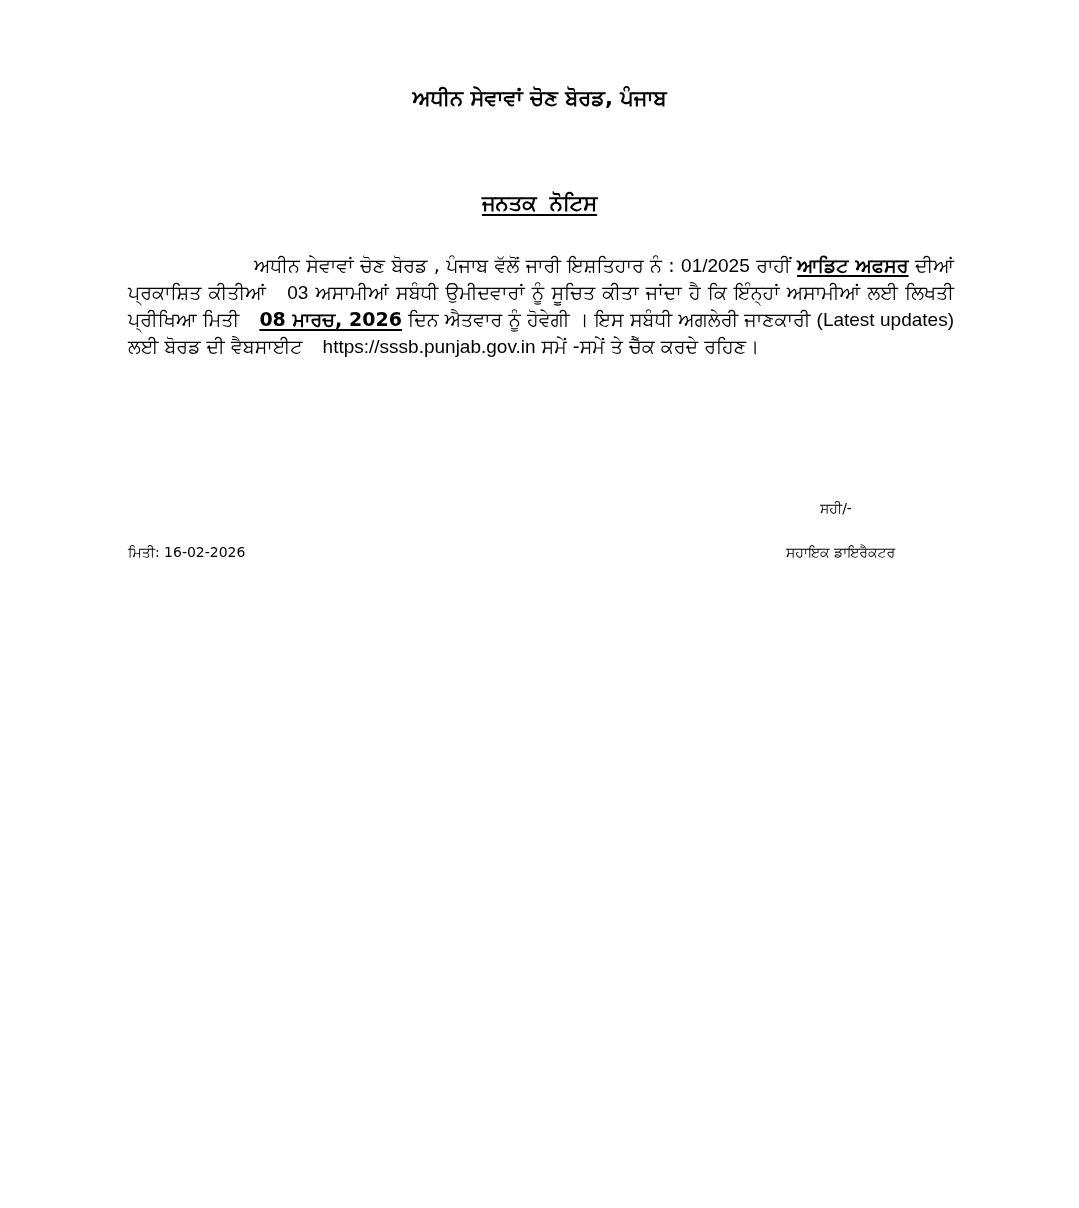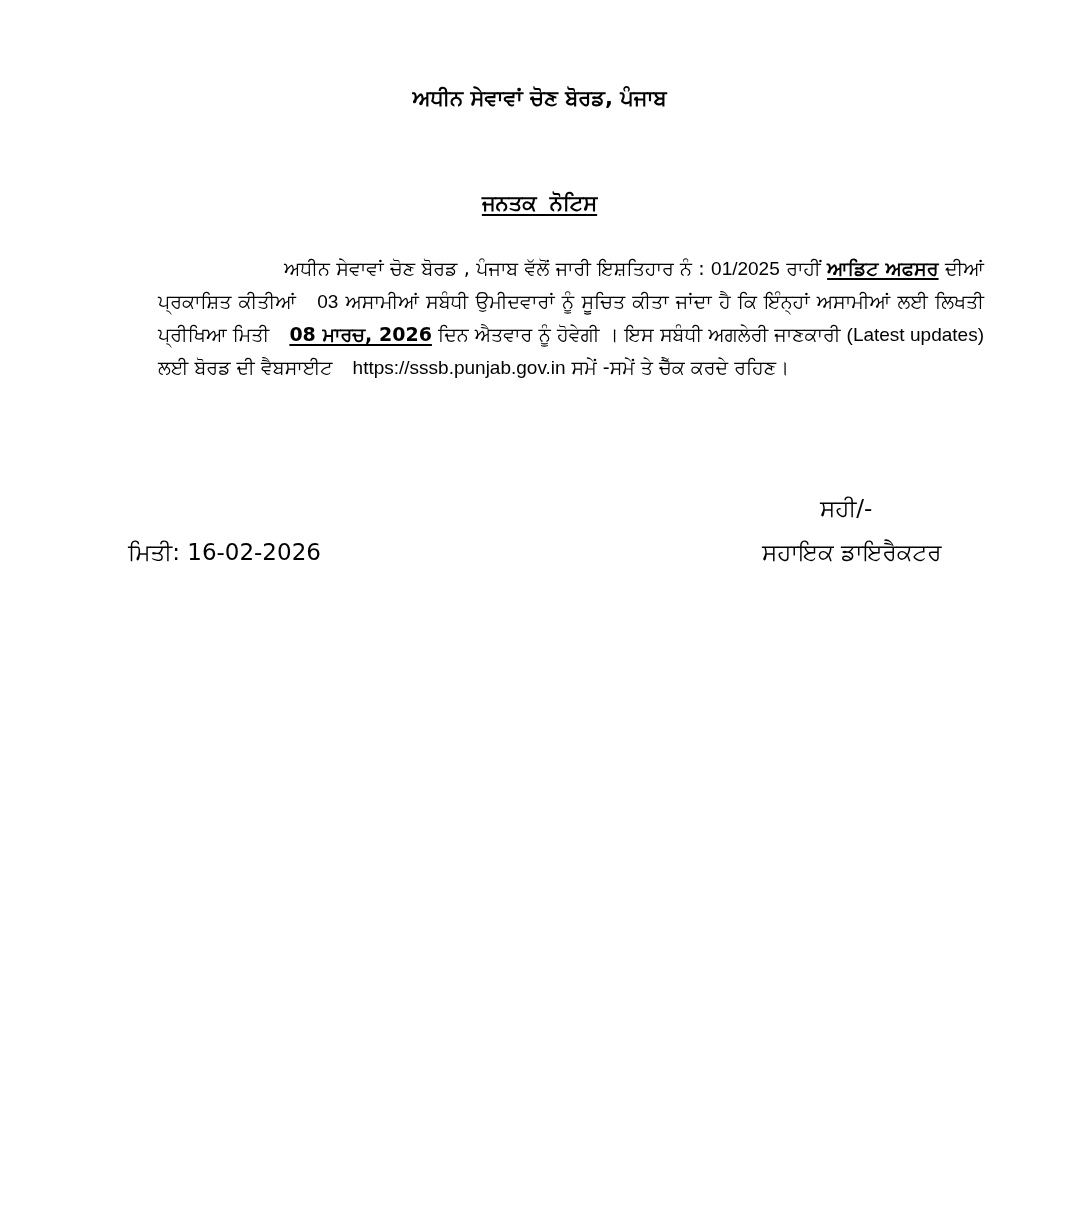--- a/index.html
+++ b/index.html
@@ -50,44 +50,43 @@
       text-decoration-thickness: 2px;
       word-spacing: 6px;
       margin-top: 17px;
     }
     .body-para {
       position: absolute;
       left: 128px;
       top: 252px;
       width: 826px;
       font-size: 19px;
-      line-height: 33px;
+      line-height: 26px;
       text-align: justify;
       text-indent: 126px;
-      margin-left: 30px;
     }
     .body-para .latin {
       font-family: "Liberation Sans", "DejaVu Sans", sans-serif;
     }
     .body-para .u-bold {
       font-weight: bold;
       text-decoration: underline;
       text-underline-offset: 3px;
       text-decoration-thickness: 2px;
     }
     .gap { display: inline-block; width: 14px; }
     .sig-line {
       position: absolute;
-      font-size: 23px;
+      font-size: 14px;
       line-height: 28px;
       white-space: nowrap;
     }
     .sig-sahi { left: 820px; top: 494px; }
     .date { left: 128px; top: 538px; text-align: right; }
-    .sig-title { left: 762px; top: 538px; }
+    .sig-title { left: 786px; top: 538px; }
     .sig-org { left: 746px; top: 576px; word-spacing: 6px; }
   </style>
 </head>
 <body>
 
 <div class="page">
 
   <div class="header-line l1">ਅਧੀਨ ਸੇਵਾਵਾਂ ਚੋਣ ਬੋਰਡ, ਪੰਜਾਬ</div>
 
   <div class="title">

